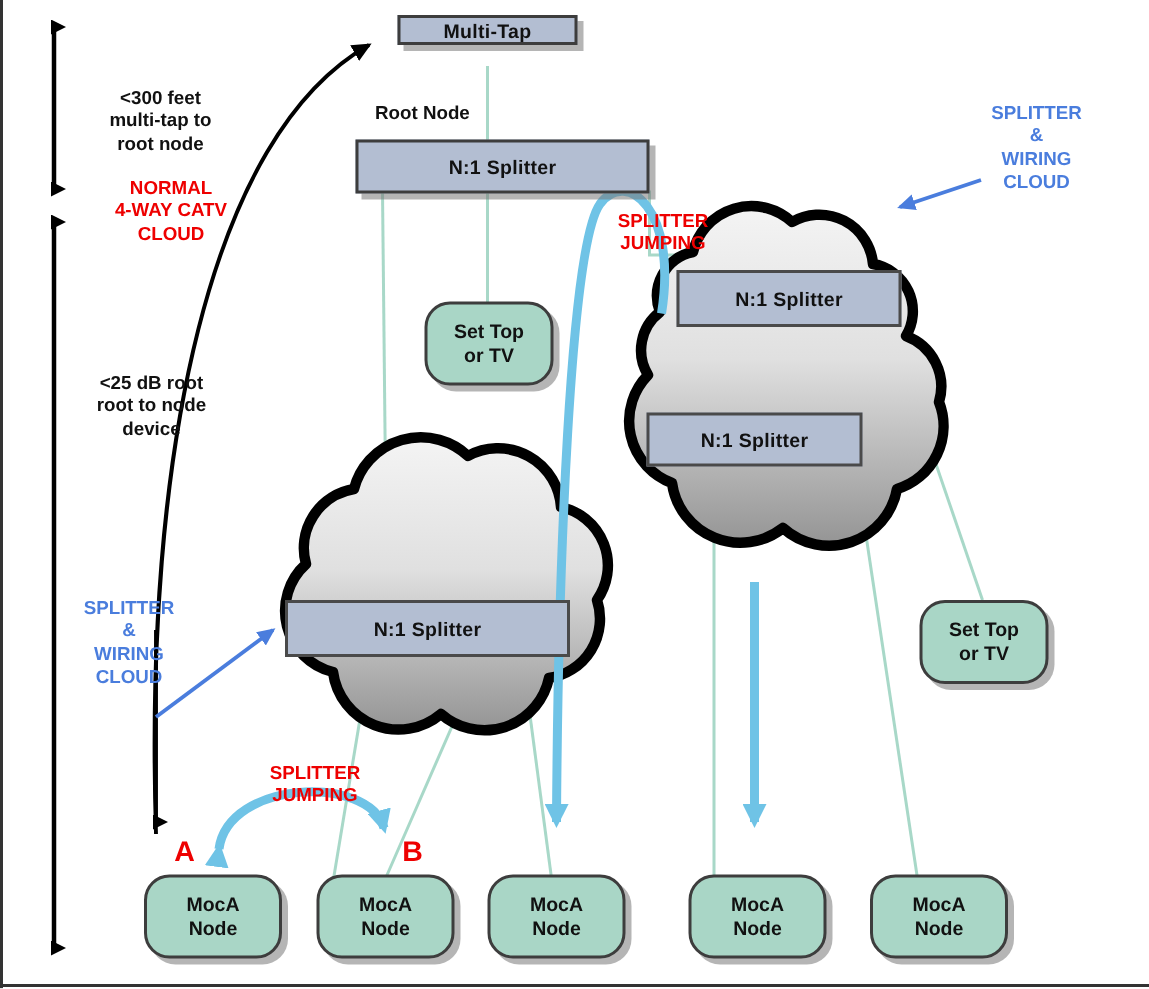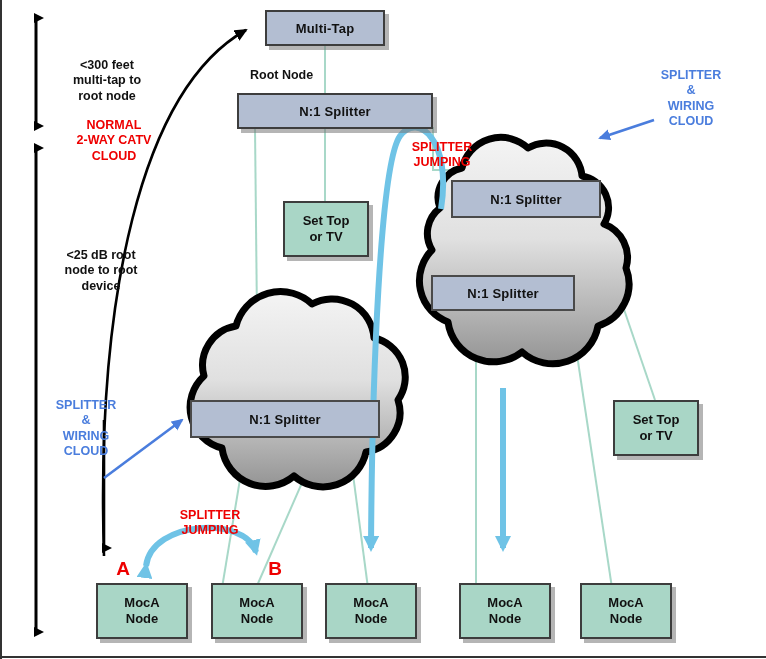--- a/index.html
+++ b/index.html
@@ -5,21 +5,21 @@
   html,body{margin:0;padding:0;background:#fff;}
   body{font-family:"Liberation Sans", sans-serif;}
   #stage{position:relative;width:766px;height:659px;background:#ffffff;overflow:hidden;}
   #svgLayer{position:absolute;left:0;top:0;width:766px;height:659px;}
 
   .node-box{position:absolute;box-sizing:border-box;display:flex;align-items:center;
             justify-content:center;text-align:center;font-weight:bold;color:#111;
             border:2px solid #3d3d3d;box-shadow:4px 4px 0 0 rgba(120,120,120,.55);}
   .splitter{background:#b3bed2;font-size:13px;letter-spacing:.2px;}
   .splitter-plain{box-shadow:none;border:2px solid #4a4a4a;}
-  .device{background:#a9d6c6;font-size:13px;line-height:1.25;}
+  .device{background:#a9d6c6;font-size:13px;line-height:1.25;border-radius:17px;}
 
   .lbl{position:absolute;text-align:center;font-weight:bold;line-height:1.22;}
   .lbl-black{color:#111;font-size:12.5px;}
   .lbl-red{color:#ee0000;font-size:12.5px;}
   .lbl-blue{color:#4a7ddd;font-size:12.5px;}
   .lbl-ab{color:#ee0000;font-size:19px;font-weight:bold;}
   .lbl-rootnode{color:#111;font-size:12.5px;font-weight:bold;text-align:left;}
 </style>
 </head>
 <body>
@@ -107,21 +107,21 @@
     <path d="M104,478 L182,420" stroke="#4a7ddd" stroke-width="2.6" fill="none" marker-end="url(#arrBlue)"></path>
     <path d="M654,120 L600,138" stroke="#4a7ddd" stroke-width="2.6" fill="none" marker-end="url(#arrBlue)"></path>
 
     <path d="M441,209 C 452,140 418,112 400,136 C 380,164 372,380 371,548" stroke="#6fc3e6" stroke-width="6" fill="none" marker-end="url(#arrCyan)"></path>
 
     <path d="M503,388 L503,548" stroke="#6fc3e6" stroke-width="6" fill="none" marker-end="url(#arrCyan)"></path>
 
     <path d="M146,566 C 152,520 246,516 256,552" stroke="#6fc3e6" stroke-width="6" fill="none" marker-start="url(#arrCyan)" marker-end="url(#arrCyan)"></path>
   </svg>
 
-  <div class="node-box splitter" style="left:265px;top:10px;width:120px;height:36px;">
+  <div class="node-box splitter" style="left:265px;top:10px;width:120px;height:20px;">
     <span>Multi-Tap</span>
   </div>
 
   <div class="lbl lbl-rootnode" style="left:250px;top:68px;width:110px;">
     <span>Root Node</span>
   </div>
 
   <div class="node-box splitter" style="left:237px;top:93px;width:196px;height:36px;">
     <span>N:1 Splitter</span>
   </div>
@@ -170,27 +170,27 @@
   </div>
 
   <div class="lbl lbl-black" style="left:42px;top:22px;width:130px;margin-top:36px;">
     <div>&lt;300 feet</div>
     <div>multi-tap to</div>
     <div>root node</div>
   </div>
 
   <div class="lbl lbl-black" style="left:30px;top:248px;width:142px;">
     <div>&lt;25 dB root</div>
-    <div>node to root</div>
+    <div>root to node</div>
     <div>device</div>
   </div>
 
   <div class="lbl lbl-red" style="left:52px;top:118px;width:124px;">
     <div>NORMAL</div>
-    <div>2-WAY CATV</div>
+    <div>4-WAY CATV</div>
     <div>CLOUD</div>
   </div>
 
   <div class="lbl lbl-blue" style="left:36px;top:398px;width:100px;">
     <div>SPLITTER</div>
     <div>&amp;</div>
     <div>WIRING</div>
     <div>CLOUD</div>
   </div>
 

